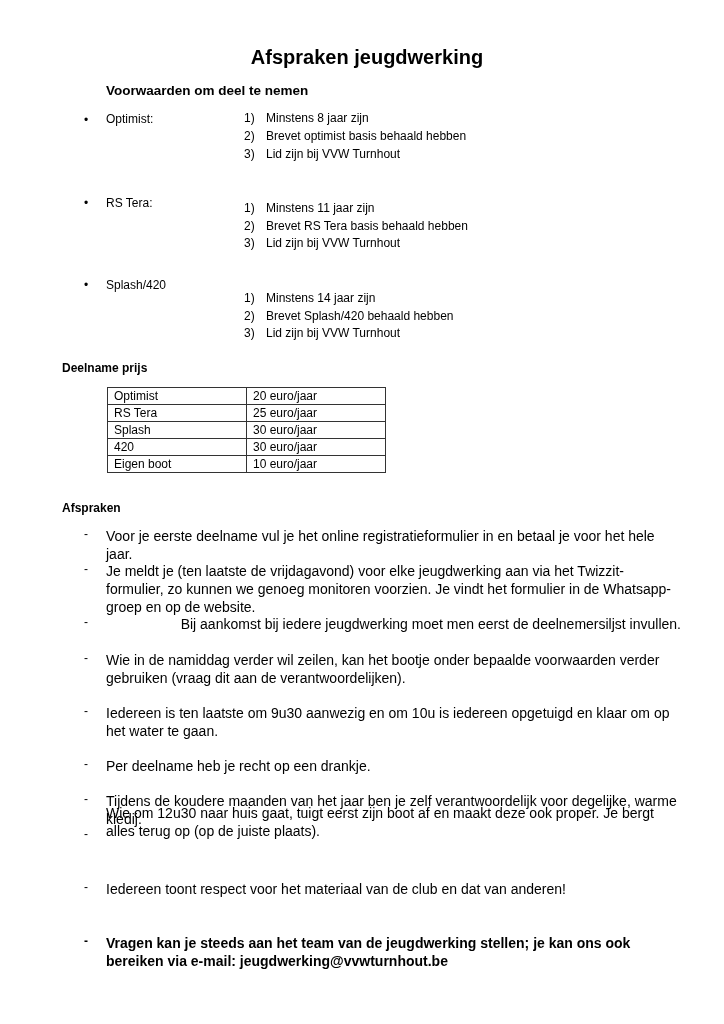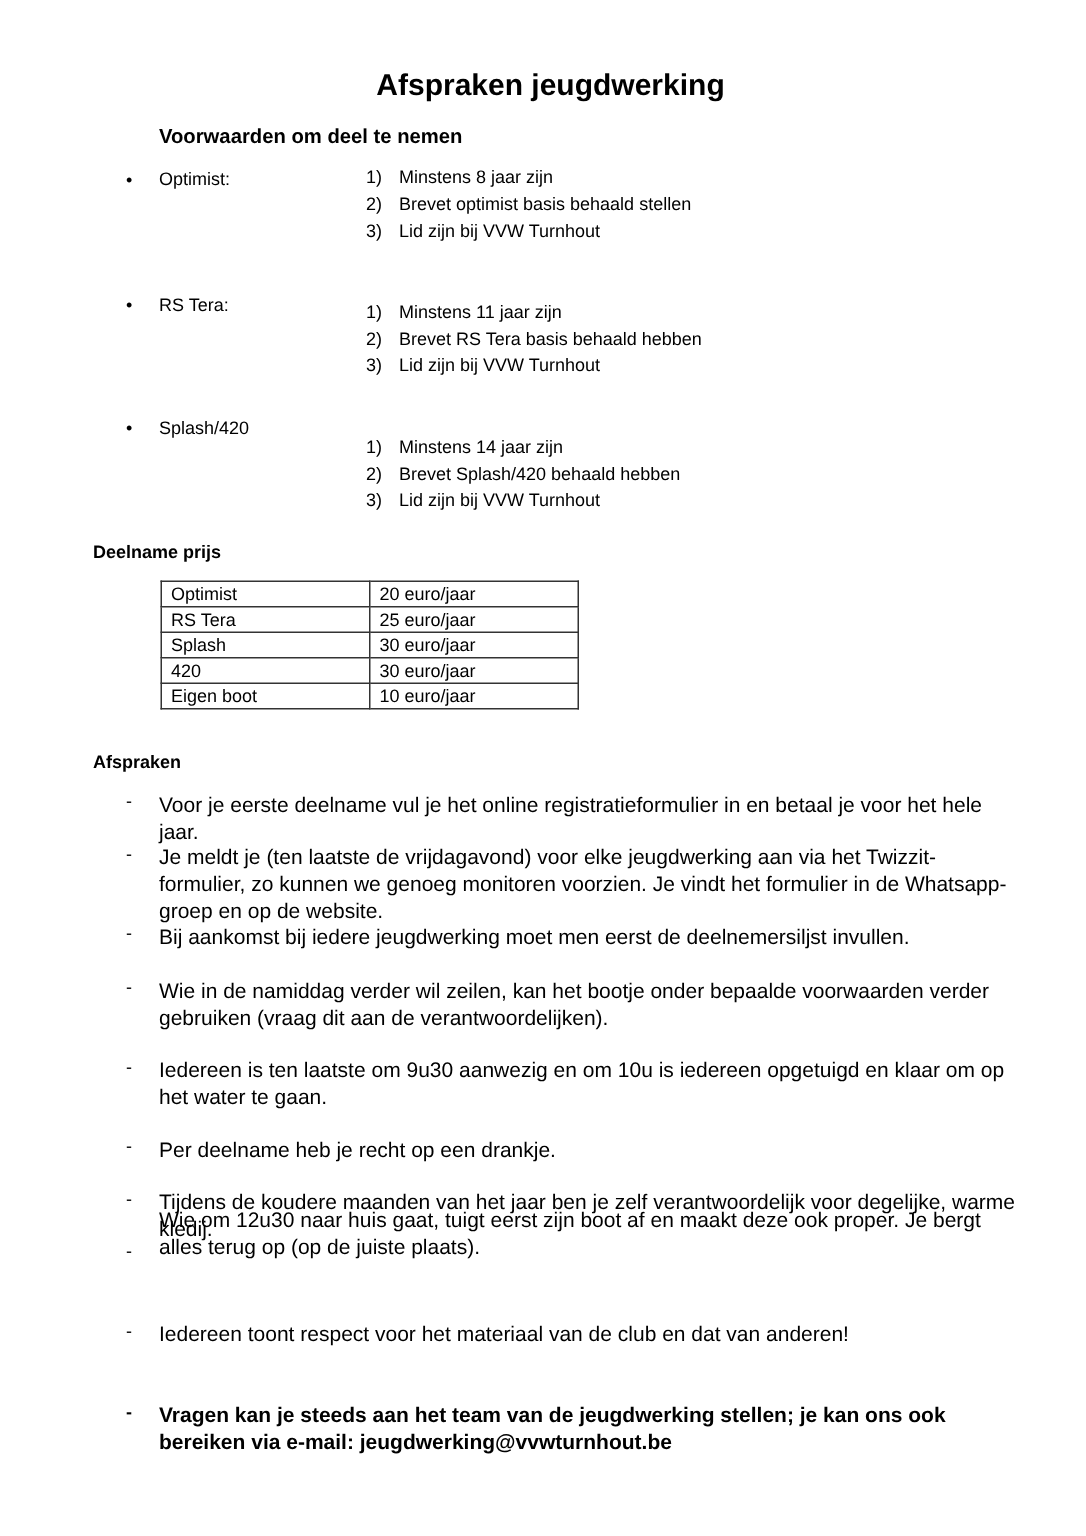--- a/index.html
+++ b/index.html
@@ -34,21 +34,21 @@
 
 <div class="abs title">Afspraken jeugdwerking</div>
 
 <div class="abs h2" style="top:83px;">Voorwaarden om deel te nemen</div>
 
 <div class="abs bullet" style="top:113px;">•</div>
 <div class="abs boatname" style="top:112px;">Optimist:</div>
 <div class="abs num" style="top:111px;">1)</div>
 <div class="abs req" style="top:111px;">Minstens 8 jaar zijn</div>
 <div class="abs num" style="top:129px;">2)</div>
-<div class="abs req" style="top:129px;">Brevet optimist basis behaald stellen</div>
+<div class="abs req" style="top:129px;">Brevet optimist basis behaald hebben</div>
 <div class="abs num" style="top:147px;">3)</div>
 <div class="abs req" style="top:147px;">Lid zijn bij VVW Turnhout</div>
 
 <div class="abs bullet" style="top:196px;">•</div>
 <div class="abs boatname" style="top:196px;">RS Tera:</div>
 <div class="abs num" style="top:201px;">1)</div>
 <div class="abs req" style="top:201px;">Minstens 11 jaar zijn</div>
 <div class="abs num" style="top:219px;">2)</div>
 <div class="abs req" style="top:219px;">Brevet RS Tera basis behaald hebben</div>
 <div class="abs num" style="top:236px;">3)</div>
@@ -91,21 +91,21 @@
 
 <div class="abs h3" style="top:501px;">Afspraken</div>
 
 <div class="abs dash" style="top:527px;">-</div>
 <div class="abs rule" style="top:527px;">Voor je eerste deelname vul je het online registratieformulier in en betaal je voor het hele jaar.</div>
 
 <div class="abs dash" style="top:562px;">-</div>
 <div class="abs rule" style="top:562px;">Je meldt je (ten laatste de vrijdagavond) voor elke jeugdwerking aan via het Twizzit-formulier, zo kunnen we genoeg monitoren voorzien. Je vindt het formulier in de Whatsapp-groep en op de website.</div>
 
 <div class="abs dash" style="top:615px;">-</div>
-<div class="abs rule" style="top:615px;">Bij aankomst bij iedere jeugdwerking moet men eerst de deelnemersiljst invullen.</div>
+<div class="abs rule" style="top:615px;text-align:right;">Bij aankomst bij iedere jeugdwerking moet men eerst de deelnemersiljst invullen.</div>
 
 <div class="abs dash" style="top:651px;">-</div>
 <div class="abs rule" style="top:651px;">Wie in de namiddag verder wil zeilen, kan het bootje onder bepaalde voorwaarden verder gebruiken (vraag dit aan de verantwoordelijken).</div>
 
 <div class="abs dash" style="top:704px;">-</div>
 <div class="abs rule" style="top:704px;">Iedereen is ten laatste om 9u30 aanwezig en om 10u is iedereen opgetuigd en klaar om op het water te gaan.</div>
 
 <div class="abs dash" style="top:757px;">-</div>
 <div class="abs rule" style="top:757px;">Per deelname heb je recht op een drankje.</div>
 

